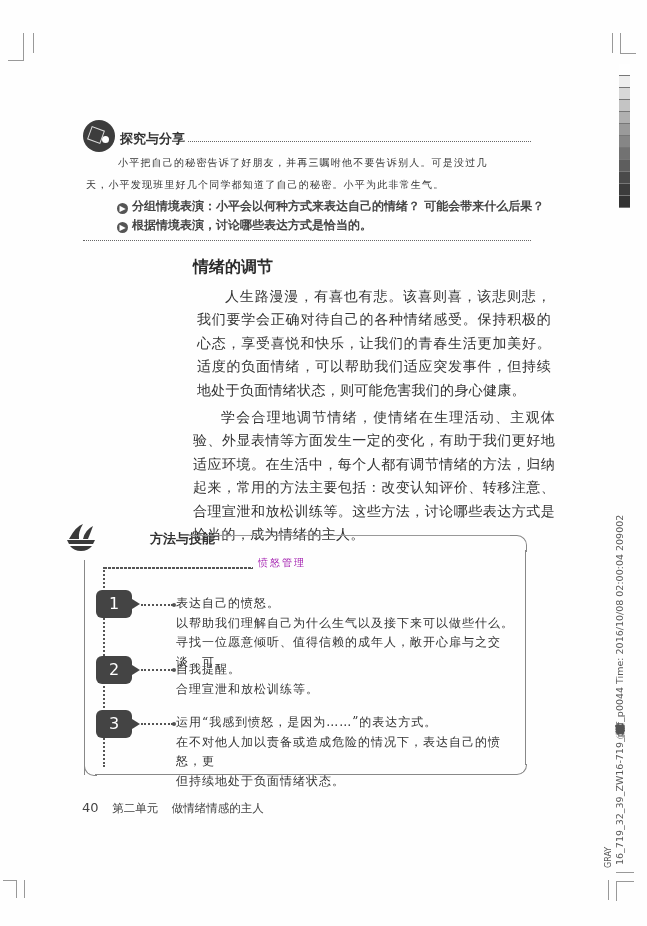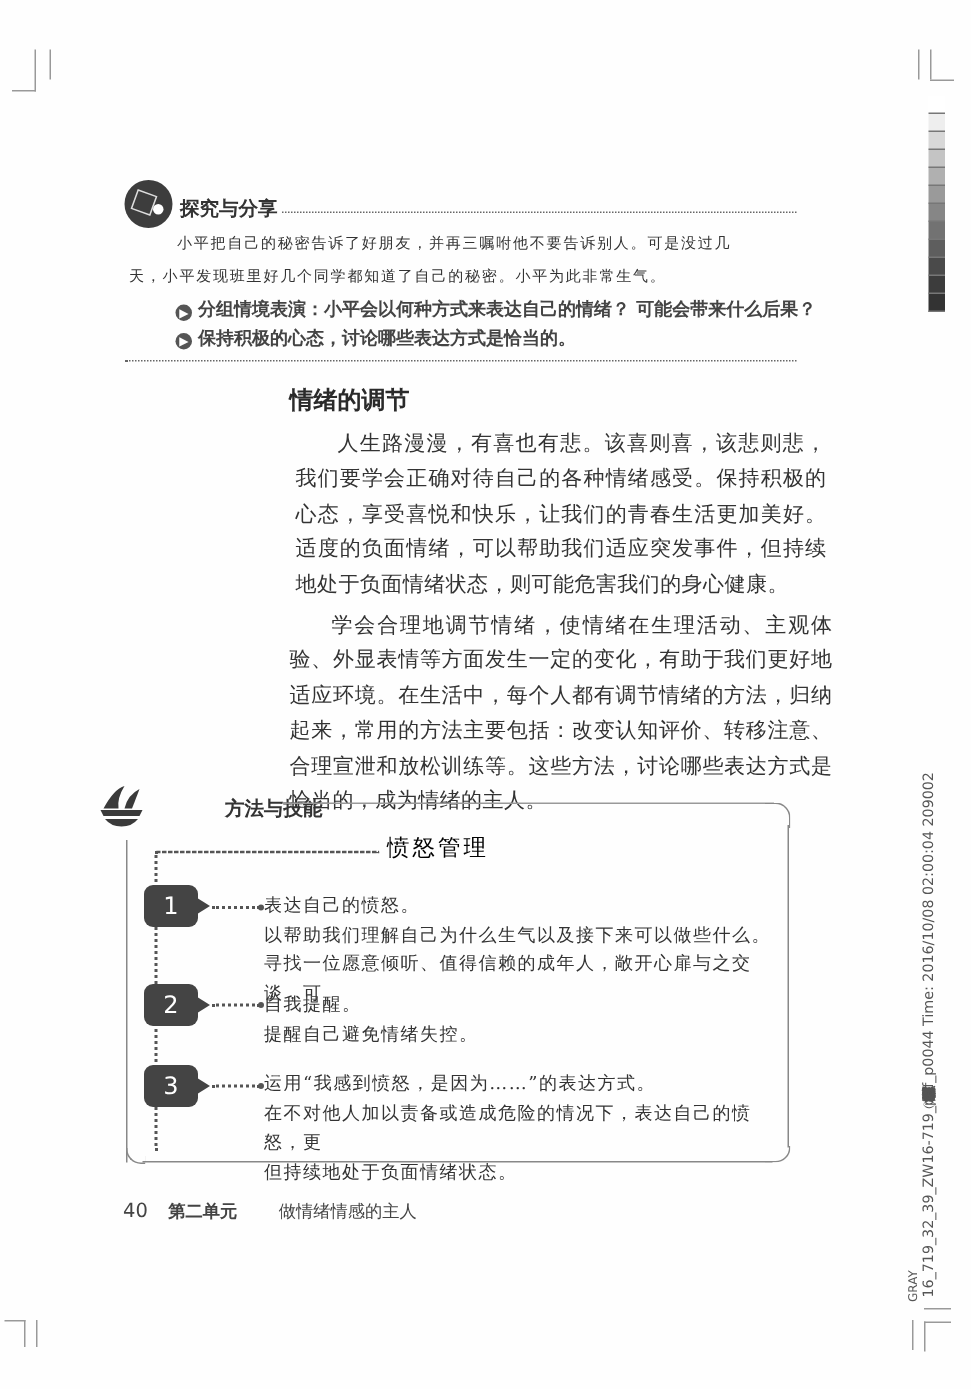--- a/index.html
+++ b/index.html
@@ -20,21 +20,21 @@
   .task .bul { display: inline-block; width: 11px; height: 11px; border-radius: 50%; background: #555; color: #fff; font-size: 8px; line-height: 11px; text-align: center; margin-right: 4px; vertical-align: -1px; }
   .h2 { font-family: "DejaVu Sans", "Liberation Sans", sans-serif; font-weight: bold; font-size: 16px; color: #2a2a2a; }
   .para { font-size: 14px; line-height: 23.4px; color: #333; text-indent: 2em; text-align: justify; letter-spacing: 0.3px; }
   .method-icon { left: 66px; top: 522px; width: 30px; height: 30px; }
   .box-top { left: 188px; top: 535px; width: 328px; border-top: 1.5px solid #999; }
   .box-topright { left: 510px; top: 535px; width: 16px; height: 16px; border-top: 1.5px solid #888; border-right: 1.5px solid #888; border-radius: 0 10px 0 0; }
   .box-leftline { left: 84px; top: 560px; height: 215px; border-left: 1.5px solid #888; }
   .box-bl { left: 84px; top: 765px; width: 12px; height: 10px; border-left: 1.5px solid #888; border-bottom: 1.5px solid #888; border-radius: 0 0 0 10px; }
   .vdots { left: 103px; top: 567px; height: 200px; border-left: 2px dotted #555; }
   .hdots-top { left: 103px; top: 567px; width: 150px; border-top: 2px dotted #555; border-radius: 6px 0 0 0; }
-  .box-title { left: 258px; top: 556px; font-size: 15px; color: #000000; letter-spacing: 2px; text-align: right; }
+  .box-title { left: 258px; top: 556px; font-size: 10px; color: #a21caf; letter-spacing: 2px; text-align: right; }
   .badge { width: 36px; height: 28px; background: #444; color: #fff; border-radius: 6px; font-family: "DejaVu Sans", "Liberation Sans", sans-serif; font-size: 16px; text-align: center; line-height: 28px; }
   .badge::after { content: ""; position: absolute; right: -8px; top: 9px; border-left: 8px solid #444; border-top: 5px solid transparent; border-bottom: 5px solid transparent; }
   .conn { border-top: 2px dotted #555; width: 32px; }
   .conn::after { content: ""; position: absolute; right: -3px; top: -3px; width: 4px; height: 4px; border-radius: 50%; background: #555; }
   .item-text { font-size: 12px; line-height: 19.5px; color: #333; letter-spacing: 1px; }
   .footer { font-family: "DejaVu Sans", "Liberation Sans", sans-serif; font-size: 11.5px; color: #444; }
   .side-text { font-family: "DejaVu Sans", "Liberation Sans", sans-serif; font-size: 9.5px; color: #555; writing-mode: vertical-rl; transform: rotate(180deg); white-space: nowrap; }
   .gray-scale { left: 619px; top: 64px; width: 11px; }
   .gray-scale div { height: 11px; border-bottom: 1px solid #777; }
 </style>
@@ -76,21 +76,21 @@
 <div class="abs sec-title" style="left:120px;top:130px;">探究与分享</div>
 <div class="abs dotline" style="left:188px;top:141px;width:343px;"></div>
 <div class="abs body-kai" style="left:86px;top:152px;width:450px;">
   <div style="padding-left:32px;">小平把自己的秘密告诉了好朋友，并再三嘱咐他不要告诉别人。可是没过几</div>
   <div>天，小平发现班里好几个同学都知道了自己的秘密。小平为此非常生气。</div>
 </div>
 <div class="abs task" style="left:117px;top:197px;">
   <span class="bul">▶</span><span>分组情境表演：小平会以何种方式来表达自己的情绪？ 可能会带来什么后果？</span>
 </div>
 <div class="abs task" style="left:117px;top:216px;">
-  <span class="bul">▶</span><span>保持积极的心态，讨论哪些表达方式是恰当的。</span>
+  <span class="bul">▶</span><span>根据情境表演，讨论哪些表达方式是恰当的。</span>
 </div>
 <div class="abs dotline" style="left:83px;top:240px;width:448px;"></div>
 
 <div class="abs h2" style="left:193px;top:257px;">情绪的调节</div>
 <div class="abs" style="left:193px;top:281px;width:362px;">
   <p class="para" style="margin:4px;">人生路漫漫，有喜也有悲。该喜则喜，该悲则悲，我们要学会正确对待自己的各种情绪感受。保持积极的心态，享受喜悦和快乐，让我们的青春生活更加美好。适度的负面情绪，可以帮助我们适应突发事件，但持续地处于负面情绪状态，则可能危害我们的身心健康。</p>
   <p class="para" style="margin:0;">学会合理地调节情绪，使情绪在生理活动、主观体验、外显表情等方面发生一定的变化，有助于我们更好地适应环境。在生活中，每个人都有调节情绪的方法，归纳起来，常用的方法主要包括：改变认知评价、转移注意、合理宣泄和放松训练等。这些方法，讨论哪些表达方式是恰当的，成为情绪的主人。</p>
 </div>
 
 <svg class="abs method-icon" viewBox="0 0 30 30">
@@ -117,31 +117,31 @@
 <div class="abs item-text" style="left:176px;top:594px;width:345px;">
   <div>表达自己的愤怒。</div>
   <div>以帮助我们理解自己为什么生气以及接下来可以做些什么。</div>
   <div>寻找一位愿意倾听、值得信赖的成年人，敞开心扉与之交谈，可</div>
 </div>
 
 <div class="abs badge" style="left:96px;top:656px;">2</div>
 <div class="abs conn" style="left:141px;top:669px;"></div>
 <div class="abs item-text" style="left:176px;top:660px;width:345px;">
   <div>自我提醒。</div>
-  <div>提醒自己避免情绪失控。</div>
+  <div>合理宣泄和放松训练等。</div>
 </div>
 
 <div class="abs badge" style="left:96px;top:710px;">3</div>
 <div class="abs conn" style="left:141px;top:723px;"></div>
 <div class="abs item-text" style="left:176px;top:713px;width:345px;">
   <div>运用“我感到愤怒，是因为……”的表达方式。</div>
   <div>在不对他人加以责备或造成危险的情况下，表达自己的愤怒，更</div>
   <div>但持续地处于负面情绪状态。</div>
 </div>
 
 <div class="abs footer" style="left:82px;top:800px;">
   <span style="font-size:13px;margin-right:10px;">40</span>
-  <span style="margin-right:24px;font-weight:bold;">第二单元</span>
+  <span style="margin-right:10px;">第二单元</span>
   <span>做情绪情感的主人</span>
 </div>
 
 <div class="abs side-text" style="left:614px;top:365px;height:500px;">16_719_32_39_ZW16-719义务教育教科书道德与法治七年级下册（统编版）_pdf_p0044 Time: 2016/10/08 02:00:04 209002</div>
 <div class="abs side-text" style="left:604px;top:838px;height:30px;font-size:8px;">GRAY</div>
 
 </body></html>

